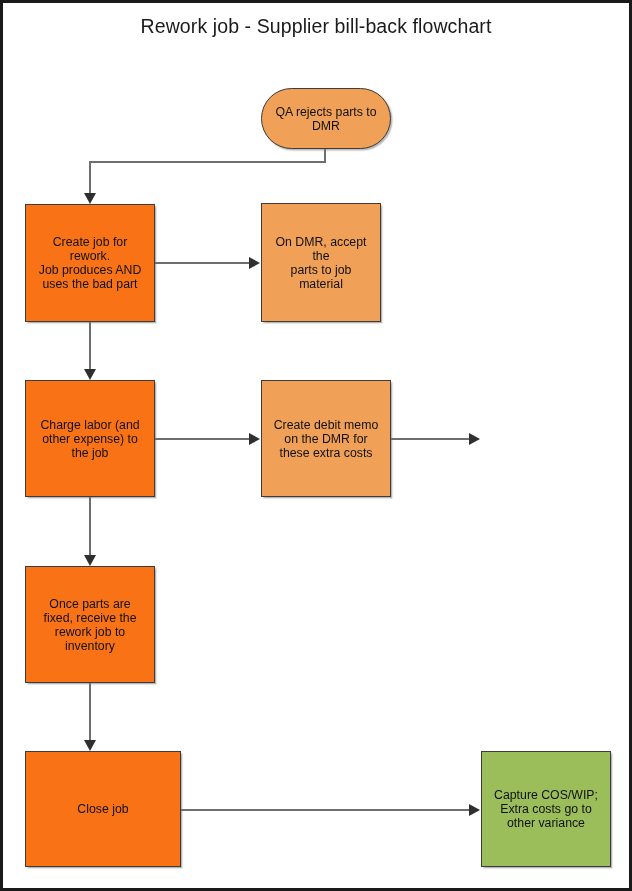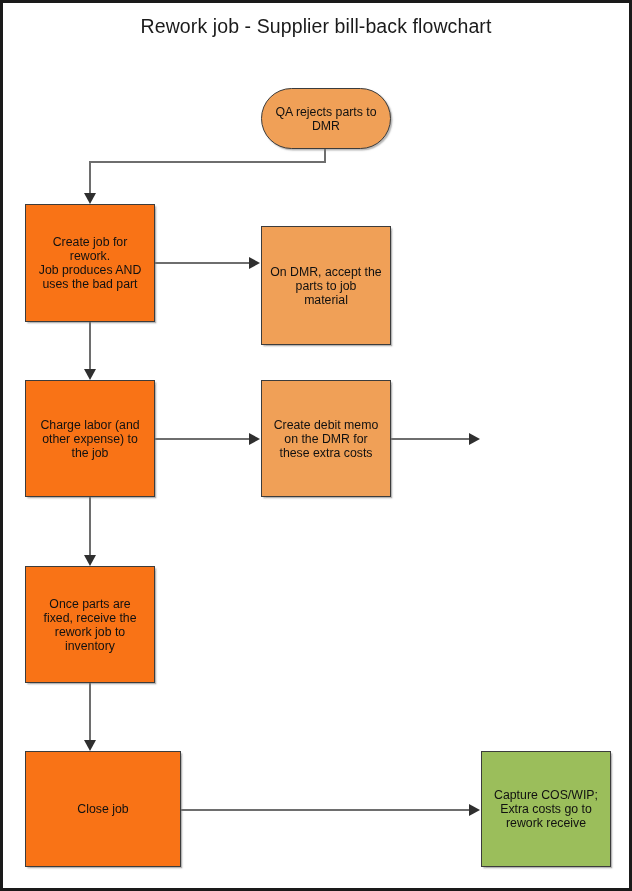--- a/index.html
+++ b/index.html
@@ -136,21 +136,21 @@
 DMR</span>
     </div>
 
     <div class="node fill-blue" style="left:22px; top:201px; width:130px; height:118px;">
       <span class="label">Create job for
 rework.
 Job produces AND
 uses the bad part</span>
     </div>
 
-    <div class="node fill-orange" style="left:258px; top:200px; width:130px; height:119px;margin-top:23px;">
+    <div class="node fill-orange" style="left:258px; top:200px; width:120px; height:119px;">
       <span class="label">On DMR, accept the
 parts to job
 material</span>
     </div>
 
     <div class="node fill-blue" style="left:22px; top:377px; width:130px; height:117px;">
       <span class="label">Charge labor (and
 other expense) to
 the job</span>
     </div>
@@ -169,17 +169,17 @@
 inventory</span>
     </div>
 
     <div class="node fill-blue" style="left:22px; top:748px; width:156px; height:116px;">
       <span class="label">Close job</span>
     </div>
 
     <div class="node fill-green" style="left:478px; top:748px; width:130px; height:116px;">
       <span class="label">Capture COS/WIP;
 Extra costs go to
-rework receive</span>
+other variance</span>
     </div>
 
   </div>
 </div>
 
 </body></html>

